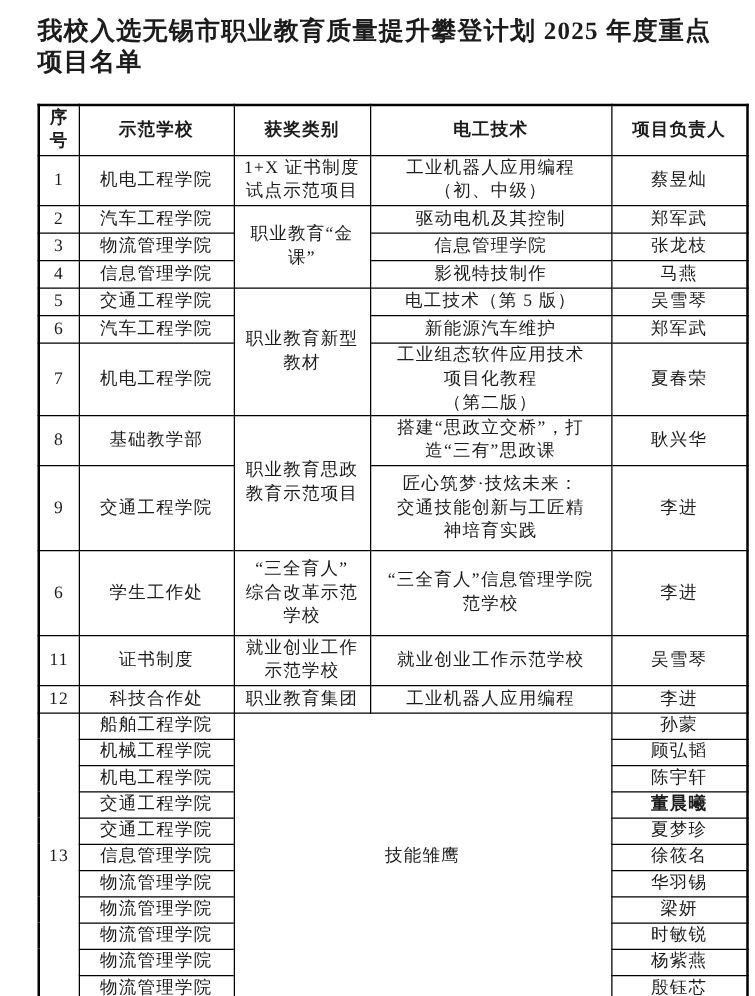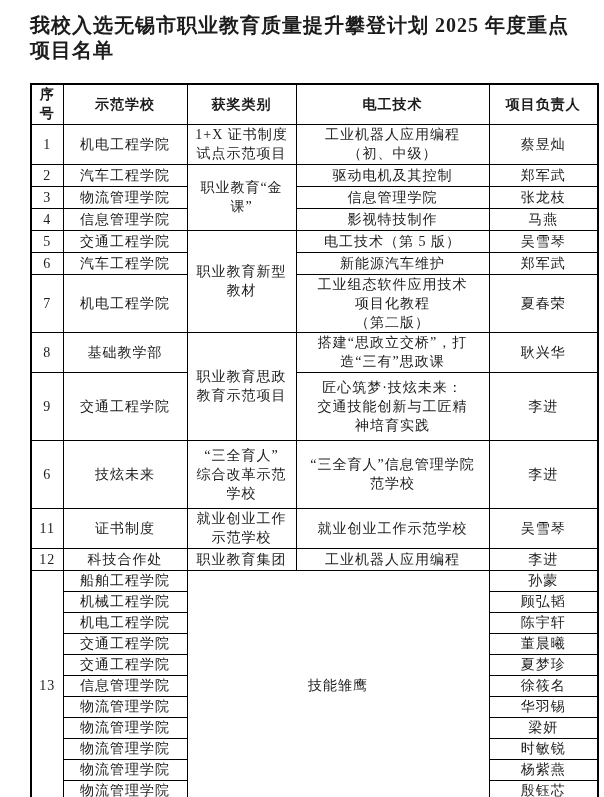--- a/index.html
+++ b/index.html
@@ -35,21 +35,21 @@
     letter-spacing:1px;
     padding:0 2px;
     overflow:hidden;
   }
   th{font-weight:bold;}
   .h40{height:40px;}
   .h22{height:22px;}
   .h54{height:54px;}
   .h68{height:68px;}
   .h21{height:21px;}
-  .bold{font-weight:normal;}
+  .bold{font-weight:bold;}
 </style>
 </head>
 <body>
 
 <div class="page">
 
   <div class="doc-title">我校入选无锡市职业教育质量提升攀登计划 2025 年度重点
 项目名单</div>
 
   <table class="main">
@@ -143,21 +143,21 @@
       <td>9</td>
       <td>交通工程学院</td>
       <td>匠心筑梦·技炫未来：
 交通技能创新与工匠精
 神培育实践</td>
       <td>李进</td>
     </tr>
 
     <tr class="h68">
       <td>6</td>
-      <td>技炫未来</td>
+      <td>学生工作处</td>
       <td>“三全育人”
 综合改革示范
 学校</td>
       <td>“三全育人”信息管理学院
 范学校</td>
       <td>李进</td>
     </tr>
 
     <tr class="h40">
       <td>11</td>

